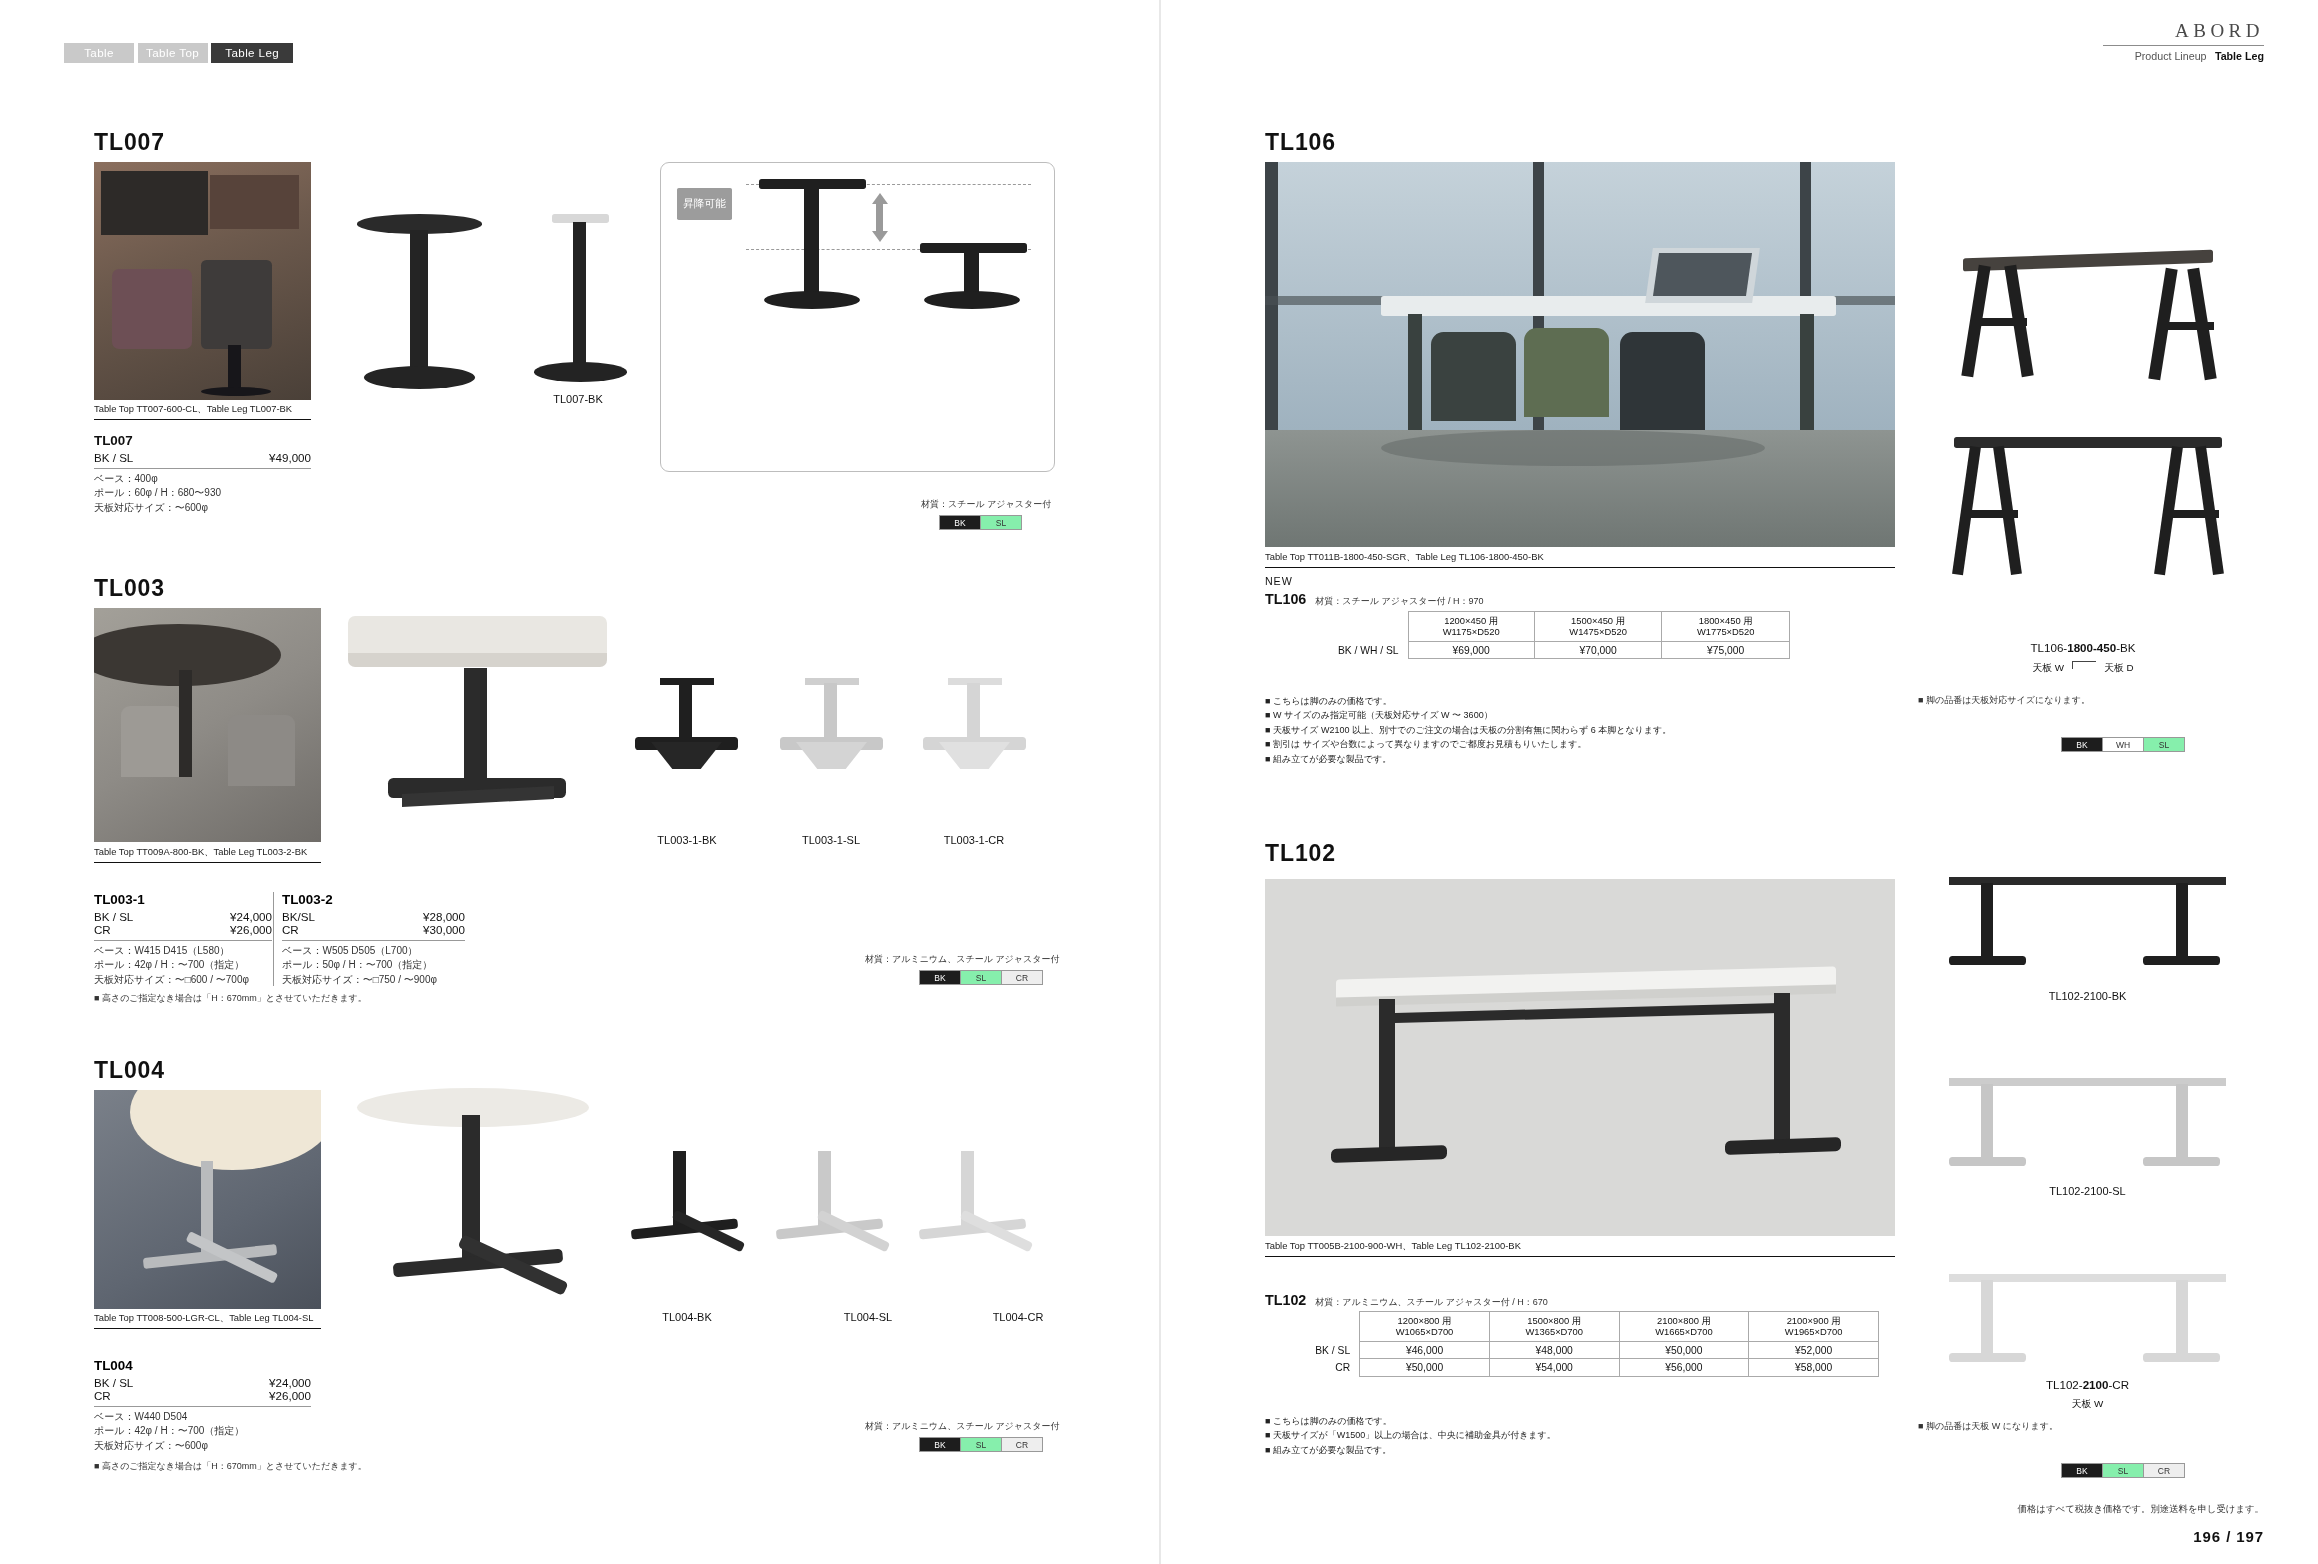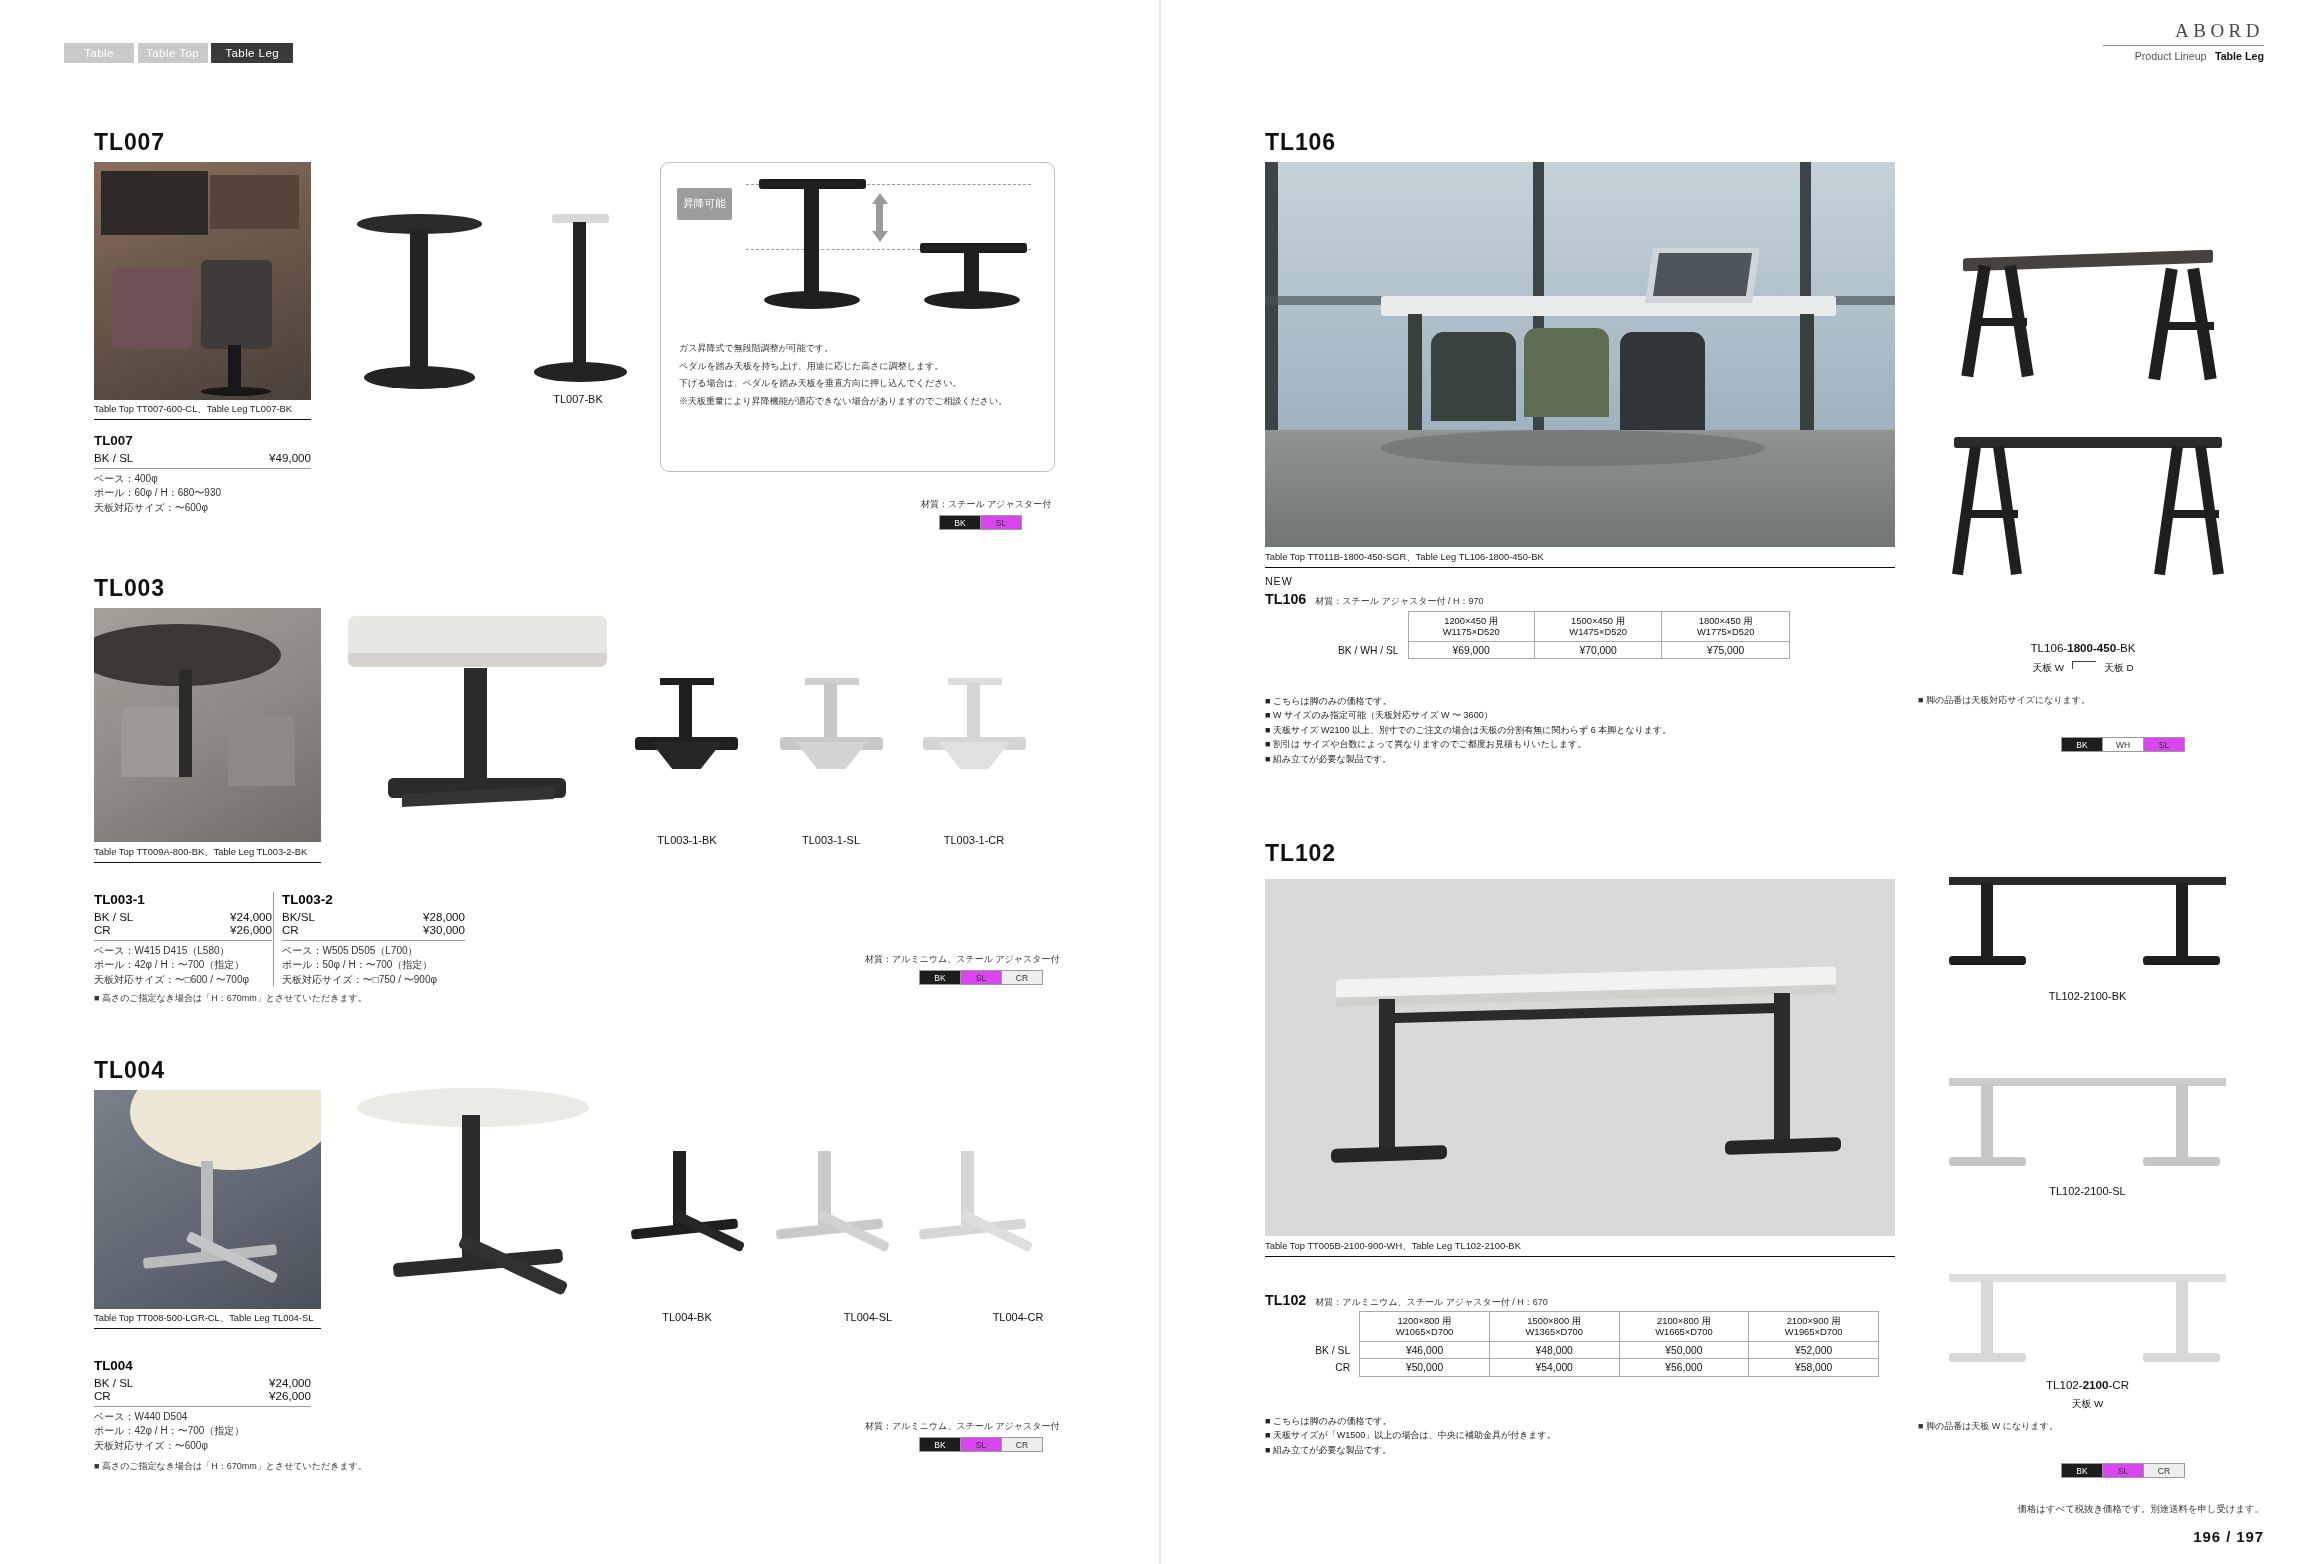--- a/index.html
+++ b/index.html
@@ -20,21 +20,21 @@
   .tiny{font-size:9px;color:#333;}
   .cap{font-size:9.4px;color:#222;}
   .photo{background:#cfcfcf;position:relative;overflow:hidden;}
   .rulefull{border-top:0.9px solid #111;}
   .rulethin{border-top:0.9px solid #999;}
   
   .swatches{display:flex;height:13.4px;border:0.9px solid #999;width:max-content;}
   .sw{width:40px;font-size:8.5px;display:flex;align-items:center;justify-content:center;border-right:0.9px solid #999;}
   .sw:last-child{border-right:none;}
   .sw.bk{background:#1d1d1d;color:#fff;}
-  .sw.sl{background:#d946ef;color:#333;}
+  .sw.sl{background:#86efac;color:#333;}
   .sw.cr{background:#eee;color:#333;}
   .sw.wh{background:#fff;color:#333;}
   
   .pricerow{display:flex;justify-content:space-between;font-size:11.6px;color:#111;}
   .specline{font-size:10px;color:#333;line-height:1.45;}
   
   table.spec{border-collapse:collapse;font-size:10.3px;color:#111;}
   table.spec td,table.spec th{border:0.9px solid #aaa;text-align:center;padding:2.7px 3.6px;font-weight:normal;}
   table.spec .hd{font-size:9.4px;line-height:1.25;}
   .notes{font-size:9px;color:#222;line-height:1.6;}
@@ -95,26 +95,20 @@
     <div style="position:absolute;left:215px;top:41px;width:7.1px;height:27px;background:#9a9a9a;"></div>
     <div style="position:absolute;left:211px;top:68px;width:0;height:0;border-left:8px solid transparent;border-right:8px solid transparent;border-top:11.6px solid #9a9a9a;"></div>
 
     <div style="position:absolute;left:98px;top:16px;width:107px;height:9.8px;background:#1f1f1f;border-radius:2.7px;"></div>
     <div style="position:absolute;left:143px;top:25px;width:15px;height:107px;background:#1f1f1f;"></div>
     <div style="position:absolute;left:103px;top:128px;width:96px;height:18px;background:#1f1f1f;border-radius:50%;"></div>
 
     <div style="position:absolute;left:259px;top:80px;width:107px;height:9.8px;background:#1f1f1f;border-radius:2.7px;"></div>
     <div style="position:absolute;left:303px;top:89px;width:15px;height:43px;background:#1f1f1f;"></div>
     <div style="position:absolute;left:263px;top:128px;width:96px;height:18px;background:#1f1f1f;border-radius:50%;"></div>
-    <div style="position:absolute;left:18px;top:177px;width:357px;">
-      <div class="tiny" style="line-height:1.95;">ガス昇降式で無段階調整が可能です。</div>
-      <div class="tiny" style="line-height:1.95;">ペダルを踏み天板を持ち上げ、用途に応じた高さに調整します。</div>
-      <div class="tiny" style="line-height:1.95;">下げる場合は、ペダルを踏み天板を垂直方向に押し込んでください。</div>
-      <div class="tiny" style="line-height:1.95;">※天板重量により昇降機能が適応できない場合がありますのでご相談ください。</div>
-    </div>
   </div>
 
   <div style="position:absolute;left:94px;top:433px;width:217px;">
     <div style="font-size:13.4px;font-weight:bold;color:#111;">TL007</div>
     <div class="pricerow" style="margin-top:2.7px;">
       <span>BK / SL</span>
       <span>¥49,000</span>
     </div>
     <div class="rulethin" style="margin-top:4.5px;"></div>
     <div class="specline" style="margin-top:2.7px;">ベース：400φ</div>

